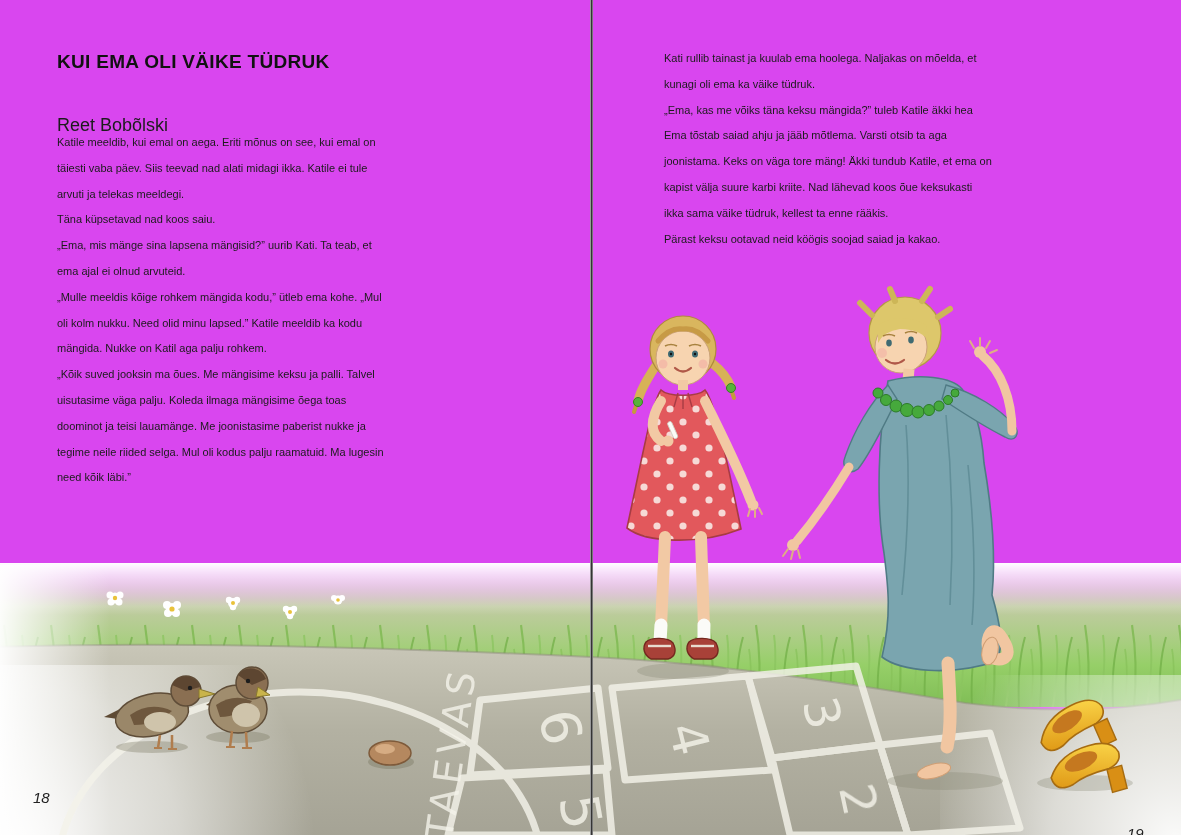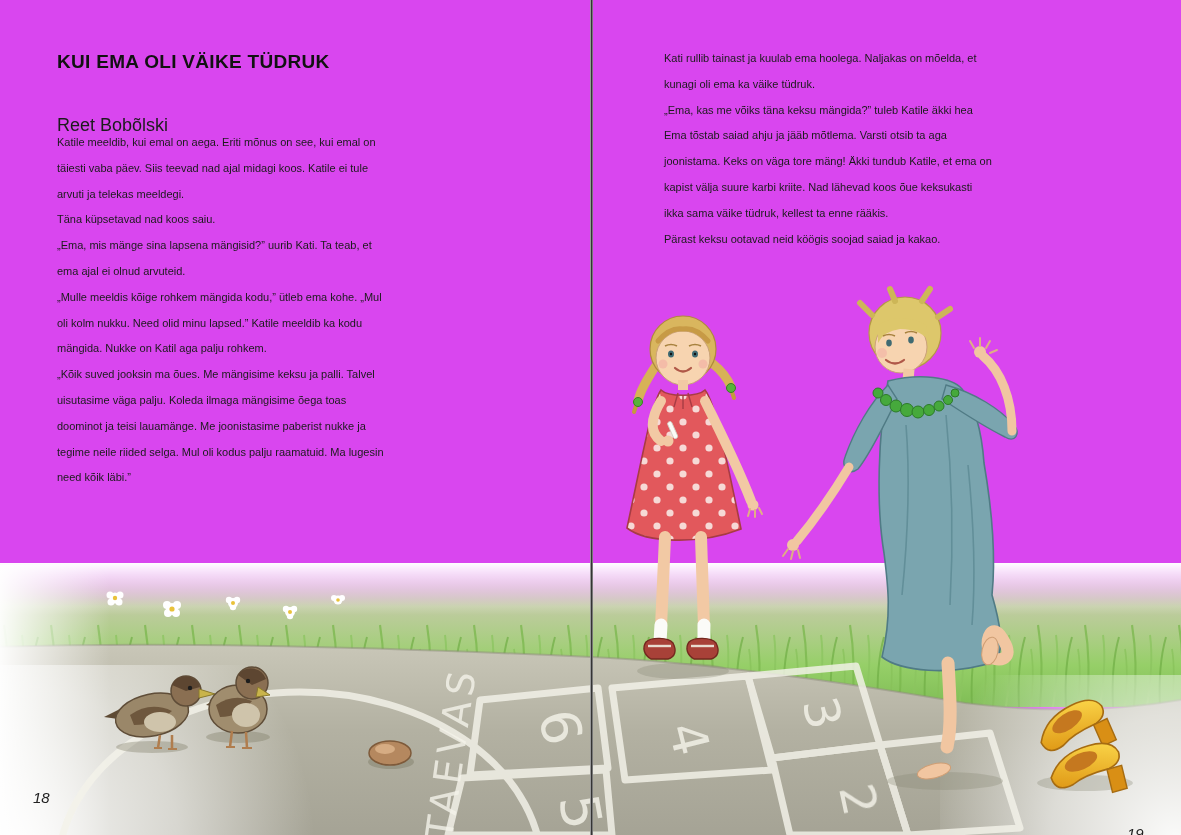--- a/index.html
+++ b/index.html
@@ -291,21 +291,21 @@
         <ellipse cx="30" cy="22" rx="17" ry="8" fill="#c5781f" transform="rotate(-28 30 22)"></ellipse>
       </g>
     </g>
   </svg>
 
   <div class="page left">
     <div class="title">KUI EMA OLI VÄIKE TÜDRUK</div>
     <div class="author">Reet Bobõlski</div>
     <div class="body-text">
       <div class="line">Katile meeldib, kui emal on aega. Eriti mõnus on see, kui emal on</div>
-      <div class="line">täiesti vaba päev. Siis teevad nad ajal midagi koos. Katile ei tule</div>
+      <div class="line">täiesti vaba päev. Siis teevad nad alati midagi ikka. Katile ei tule</div>
       <div class="line">arvuti ja telekas meeldegi.</div>
       <div class="line">Täna küpsetavad nad koos saiu.</div>
       <div class="line">„Ema, mis mänge sina lapsena mängisid?” uurib Kati. Ta teab, et</div>
       <div class="line">ema ajal ei olnud arvuteid.</div>
       <div class="line">„Mulle meeldis kõige rohkem mängida kodu,” ütleb ema kohe. „Mul</div>
       <div class="line">oli kolm nukku. Need olid minu lapsed.” Katile meeldib ka kodu</div>
       <div class="line">mängida. Nukke on Katil aga palju rohkem.</div>
       <div class="line">„Kõik suved jooksin ma õues. Me mängisime keksu ja palli. Talvel</div>
       <div class="line">uisutasime väga palju. Koleda ilmaga mängisime õega toas</div>
       <div class="line">doominot ja teisi lauamänge. Me joonistasime paberist nukke ja</div>

